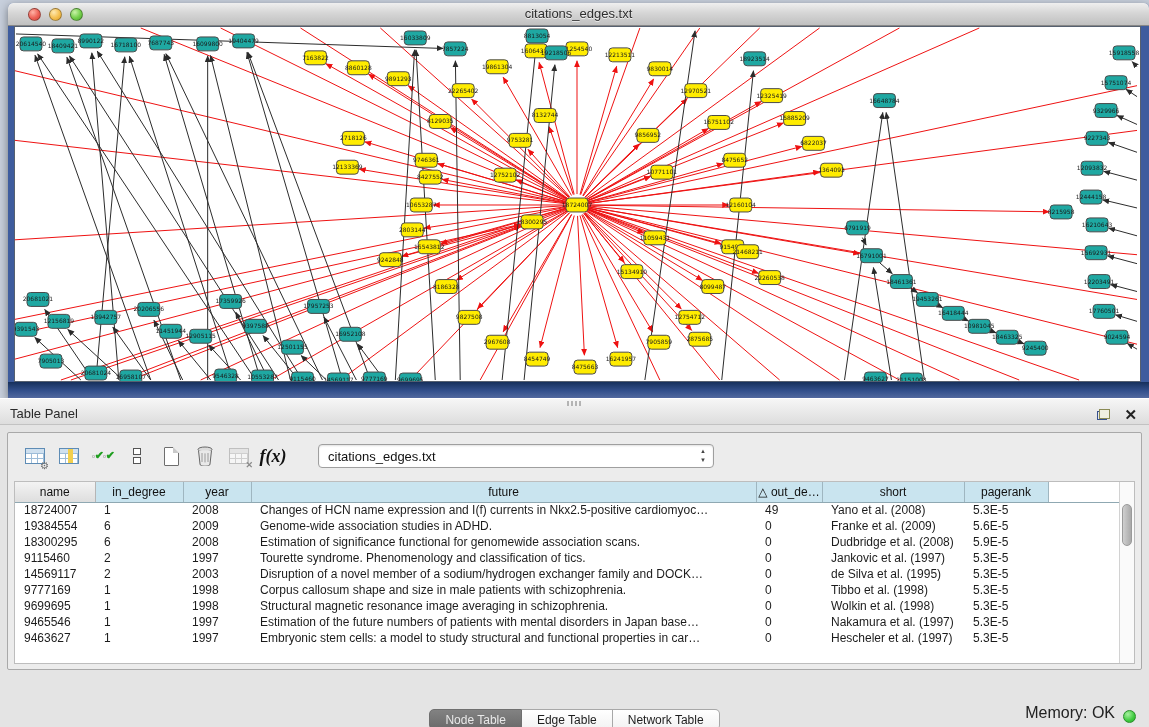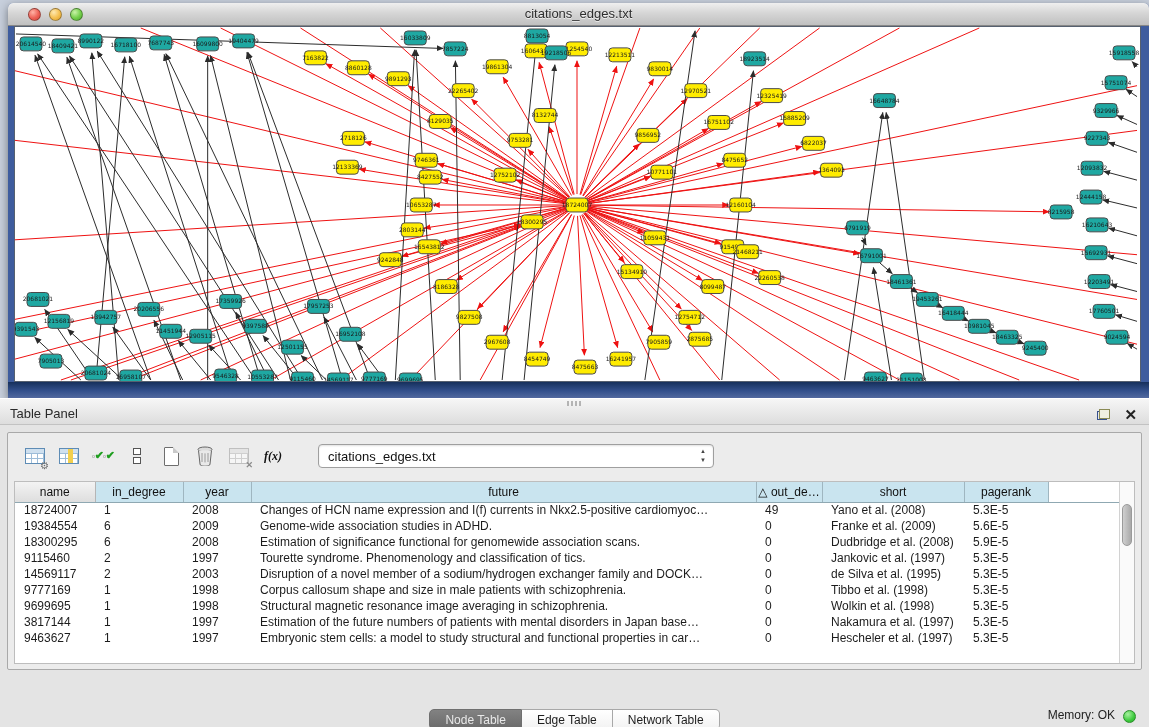--- a/index.html
+++ b/index.html
@@ -56,21 +56,21 @@
       repeating-linear-gradient(0deg, transparent 0 4px, #9dbcd8 4px 5px), #fff; }
   .gear-badge { position:absolute; right:1px; bottom:0; font-size:10px; color:#6e6e6e; line-height:10px; }
   .x-badge { position:absolute; right:1px; bottom:1px; font-size:9px; font-weight:bold; color:#8a8a8a; line-height:9px; }
   .checks { font-size:11px; line-height:10px; color:#1f9e1f; font-weight:bold; letter-spacing:-1px; text-align:left; }
   .checks div::before { content:"▫"; color:#555; font-size:8px; margin-right:1px; }
   .rowbox { display:flex; flex-direction:column; gap:2px; }
   .rowbox span { width:8px; height:7px; border:1px solid #555; background:#fff; display:block; }
   .page-ic { width:15px; height:19px; background:#fff; border:1px solid #6e6e6e; position:relative; border-radius:1px; }
   .page-ic::after { content:""; position:absolute; right:-1px; top:-1px; width:0; height:0;
       border-left:6px solid #c9c9c9; border-top:6px solid #ececec; }
-  .fx { font-family:"Liberation Serif", serif; font-style:italic; font-weight:bold; font-size:12px; color:#111; }
+  .fx { font-family:"Liberation Serif", serif; font-style:italic; font-weight:bold; font-size:18px; color:#111; }
   #table-combo { margin-left:26px; width:396px; height:24px; background:#fff; border:1px solid #9f9f9f;
       border-radius:4px; position:relative; display:flex; align-items:center; box-shadow:inset 0 1px 2px rgba(0,0,0,.12); }
   #table-combo .combo-text { font-size:13px; color:#111; padding-left:9px; }
   #table-combo .combo-arrows { position:absolute; right:7px; top:2px; font-size:6px; color:#444; line-height:9px; text-align:center; }
 
   
   #grid-wrap { position:absolute; left:6px; right:6px; top:48px; bottom:5px; background:#fff; border:1px solid #bdbdbd; overflow:hidden; }
   table#grid { border-collapse:collapse; table-layout:fixed; width:1106px; }
   #grid th { height:20px; background:#c9e4ef; border-right:1px solid #9fb6c0; border-bottom:1px solid #8fa8b2;
       font-size:12px; font-weight:normal; color:#111; text-align:center; overflow:hidden; white-space:nowrap; }
@@ -84,21 +84,21 @@
   
   #tabs { position:absolute; left:0; top:276px; width:100%; display:flex; justify-content:center; }
   .tab { height:21px; line-height:20px; font-size:12px; padding:0 15px; background:linear-gradient(#ffffff,#f2f2f2);
       border:1px solid #a8a8a8; border-left-width:0; color:#1d1d1d; }
   .tab:first-child { border-left-width:1px; border-radius:5px 0 0 5px; }
   .tab:last-child { border-radius:0 5px 5px 0; }
   .tab.selected { background:linear-gradient(#828282,#6a6a6a); color:#e9e9e9; border-color:#6f6f6f; }
 
   
   #status { position:absolute; left:0; bottom:0; width:100%; height:24px; }
-  #status .mem { position:absolute; right:34px; bottom:5px; font-size:12px; color:#222; }
+  #status .mem { position:absolute; right:34px; bottom:5px; font-size:16px; color:#222; }
   #status .mem-dot { position:absolute; right:13px; bottom:4px; width:13px; height:13px; border-radius:50%;
       background:radial-gradient(circle at 35% 30%, #a8f0a0, #3ecb3e 60%, #28a528); border:1px solid #2a8f2a; }
 </style>
 </head>
 <body>
 
 <div id="net-window">
   <div id="titlebar">
     <div class="lights">
       <span class="light red"></span>
@@ -826,21 +826,21 @@
               <td>9699695</td>
               <td>1</td>
               <td>1998</td>
               <td>Structural magnetic resonance image averaging in schizophrenia.</td>
               <td>0</td>
               <td>Wolkin et al. (1998)</td>
               <td>5.3E-5</td>
               <td></td>
             </tr>
             <tr>
-              <td>3817144</td>
+              <td>9465546</td>
               <td>1</td>
               <td>1997</td>
               <td>Estimation of the future numbers of patients with mental disorders in Japan base…</td>
               <td>0</td>
               <td>Nakamura et al. (1997)</td>
               <td>5.3E-5</td>
               <td></td>
             </tr>
             <tr>
               <td>9463627</td>

